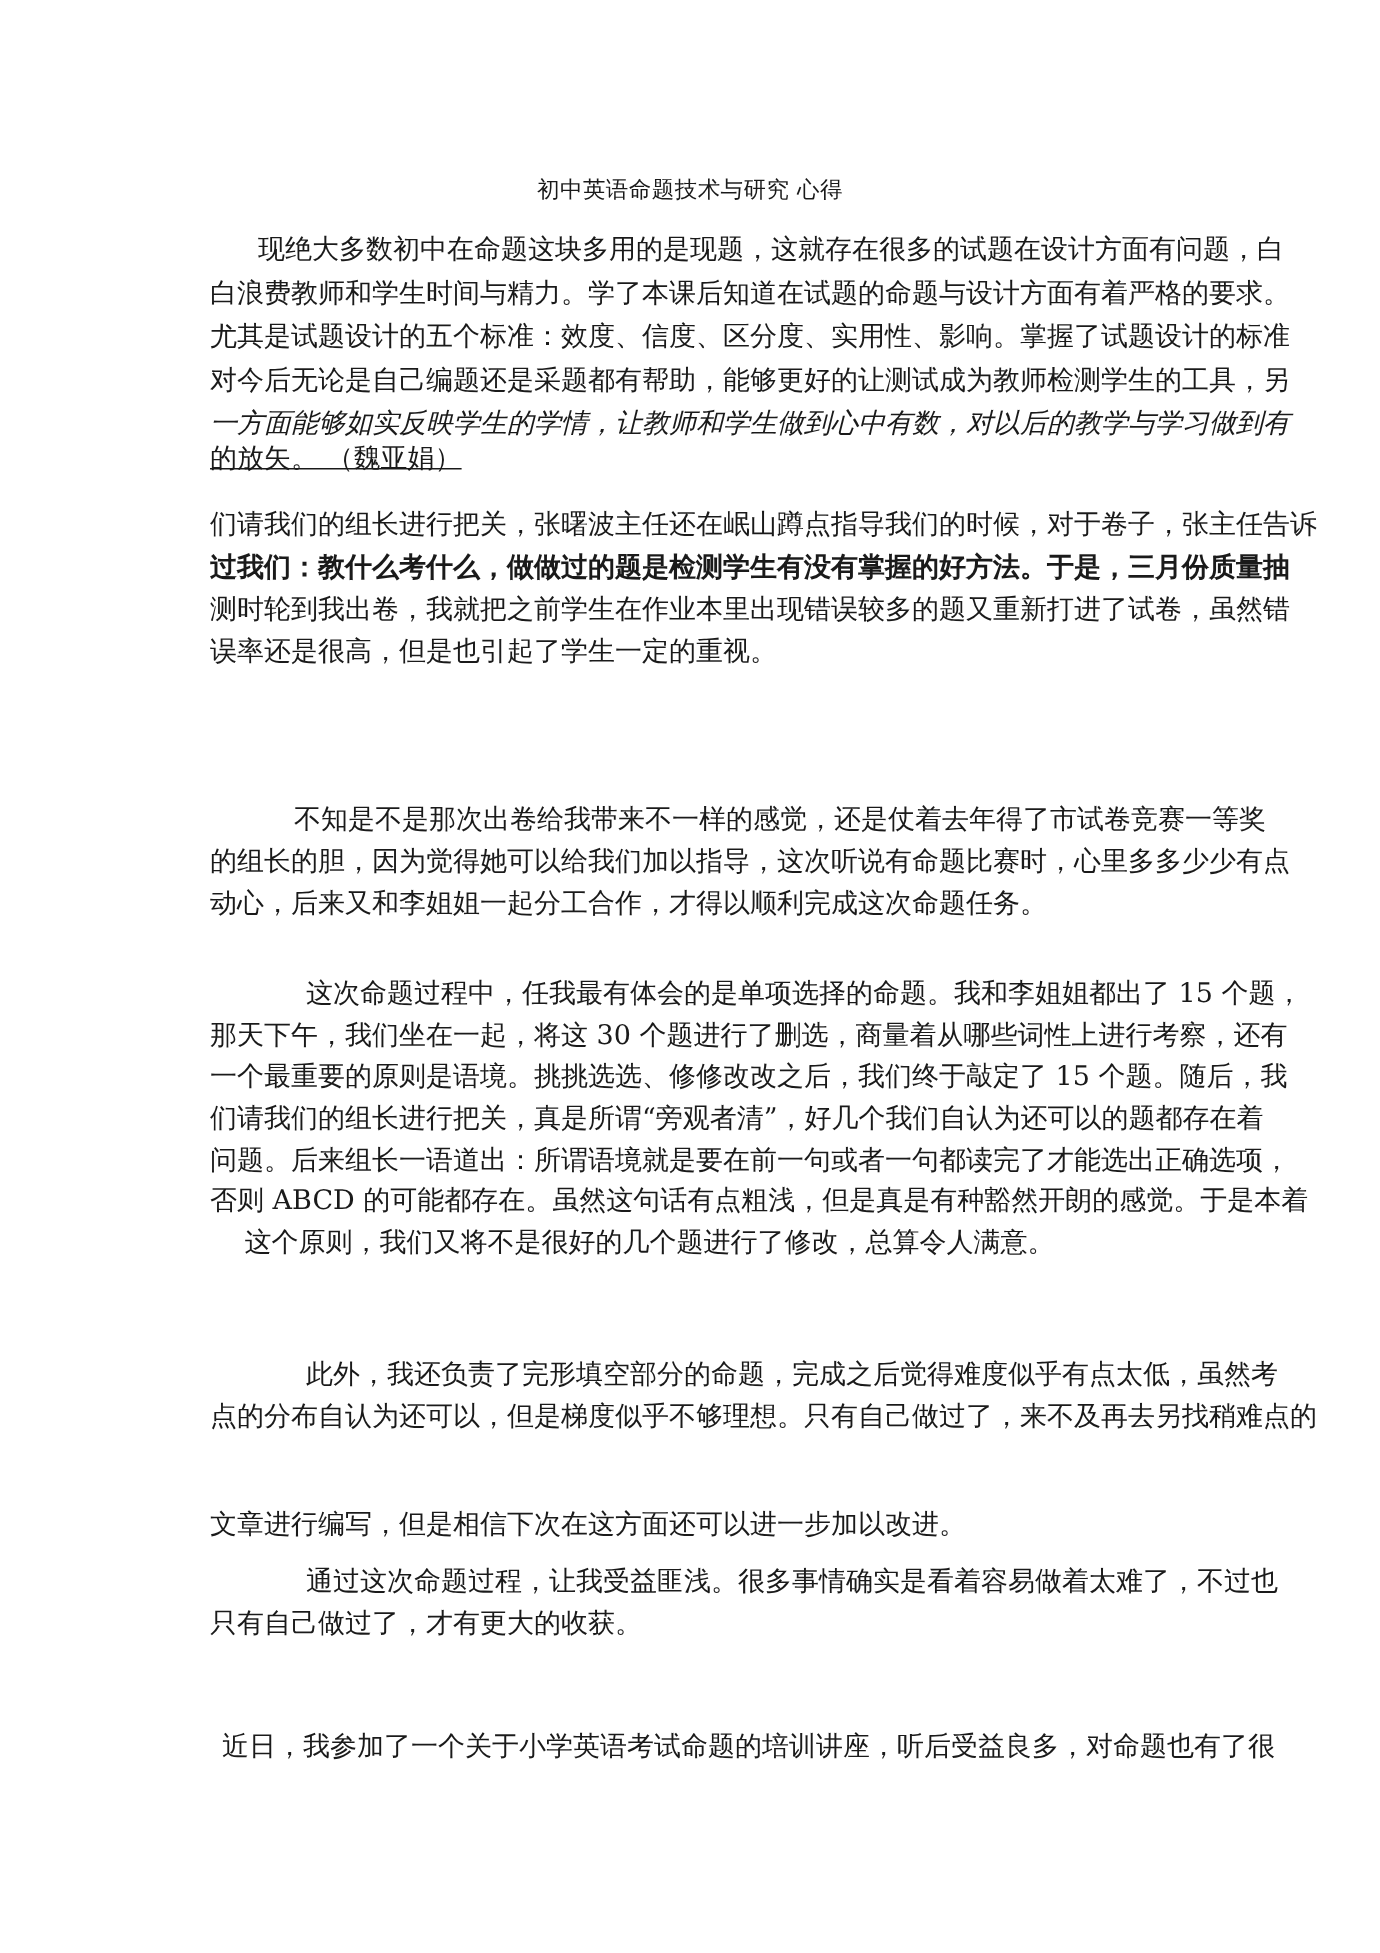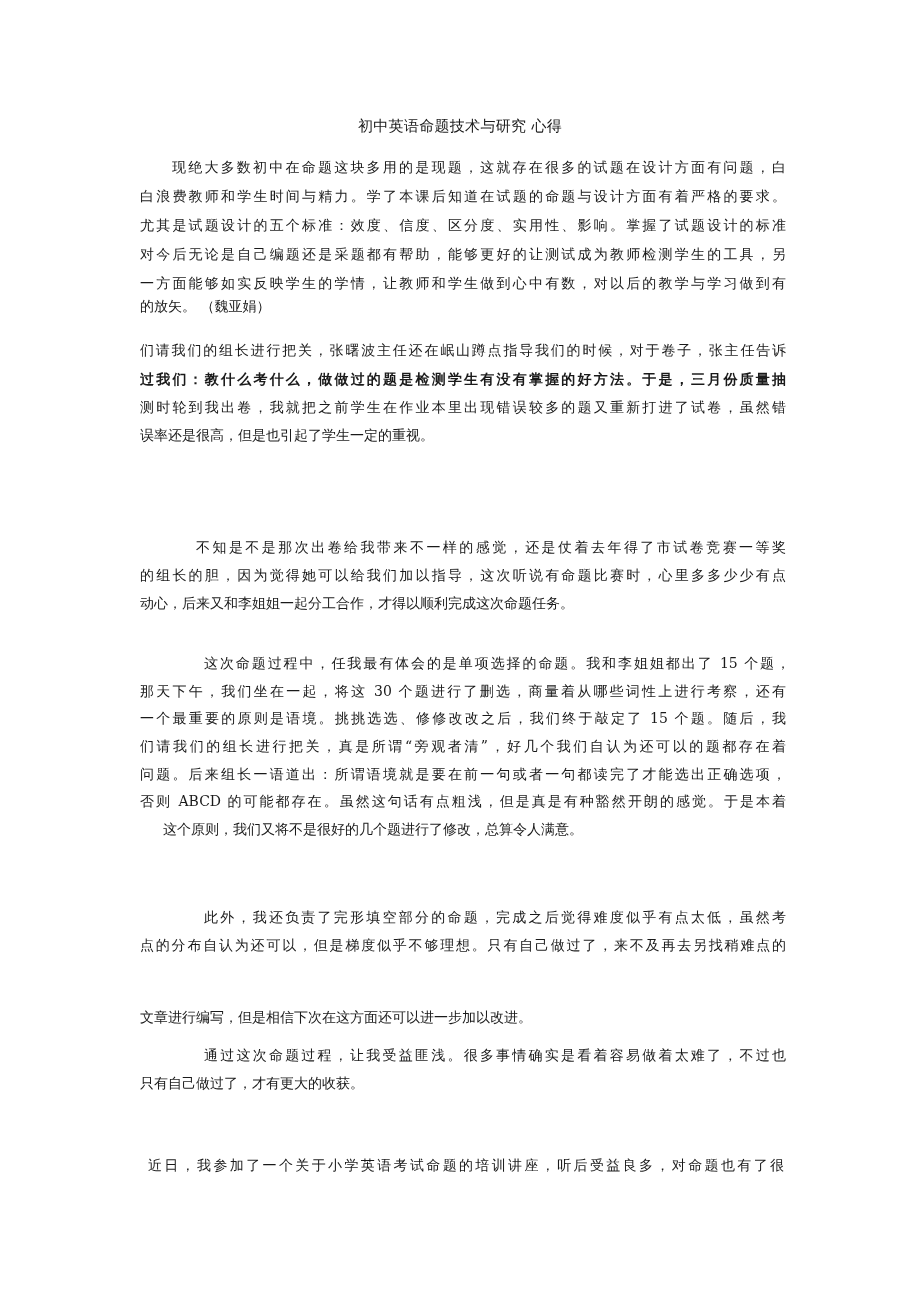--- a/index.html
+++ b/index.html
@@ -1,37 +1,37 @@
 <!DOCTYPE html>
 <html><head>
 <meta charset="utf-8">
 <style>
   html, body { margin: 0; padding: 0; background: #ffffff; }
   body { width: 920px; height: 1302px; position: relative; overflow: hidden;
          font-family: "DejaVu Serif", "Liberation Serif", serif; color: #1a1a1a; }
   .page { position: absolute; left: 0; top: 0; width: 920px; height: 1300px; background: #fff; }
   .title { position: absolute; left: 0; width: 920px; text-align: center; top: 116px;
            font-size: 15px; line-height: 20px; letter-spacing: 0.3px; }
-  .line { position: absolute; left: 140px; width: 646px; font-size: 14px; line-height: 20px;
+  .line { position: absolute; left: 140px; width: 646px; font-size: 18px; line-height: 20px;
           white-space: nowrap; text-align: justify; text-align-last: justify; letter-spacing: 0px; }
   .line.last { text-align-last: left; }
 </style>
 </head>
 <body>
 
 <div class="page">
   <div class="title">初中英语命题技术与研究  心得</div>
 
   <div>
     <div class="line" style="top:157px; left:172px; width:614px;">现绝大多数初中在命题这块多用的是现题，这就存在很多的试题在设计方面有问题，白</div>
     <div class="line" style="top:186px;">白浪费教师和学生时间与精力。学了本课后知道在试题的命题与设计方面有着严格的要求。</div>
     <div class="line" style="top:215px;">尤其是试题设计的五个标准：效度、信度、区分度、实用性、影响。掌握了试题设计的标准</div>
     <div class="line" style="top:244px;">对今后无论是自己编题还是采题都有帮助，能够更好的让测试成为教师检测学生的工具，另</div>
-    <div class="line" style="top:273px;">一方面能够如实反映学生的学情，让教师和学生做到心中有数，对以后的教学与学习做到有</div>
-    <div class="line last" style="top:296px;">的放矢。      （魏亚娟）</div>
+    <div class="line" style="top:273px;font-style:italic;">一方面能够如实反映学生的学情，让教师和学生做到心中有数，对以后的教学与学习做到有</div>
+    <div class="line last" style="top:296px;text-decoration:underline;">的放矢。      （魏亚娟）</div>
   </div>
 
   <div>
     <div class="line" style="top:340px;">们请我们的组长进行把关，张曙波主任还在岷山蹲点指导我们的时候，对于卷子，张主任告诉</div>
     <div class="line" style="top:369px;font-weight:bold;">过我们：教什么考什么，做做过的题是检测学生有没有掌握的好方法。于是，三月份质量抽</div>
     <div class="line" style="top:397px;">测时轮到我出卷，我就把之前学生在作业本里出现错误较多的题又重新打进了试卷，虽然错</div>
     <div class="line last" style="top:425px;">误率还是很高，但是也引起了学生一定的重视。</div>
   </div>
 
   <div>

